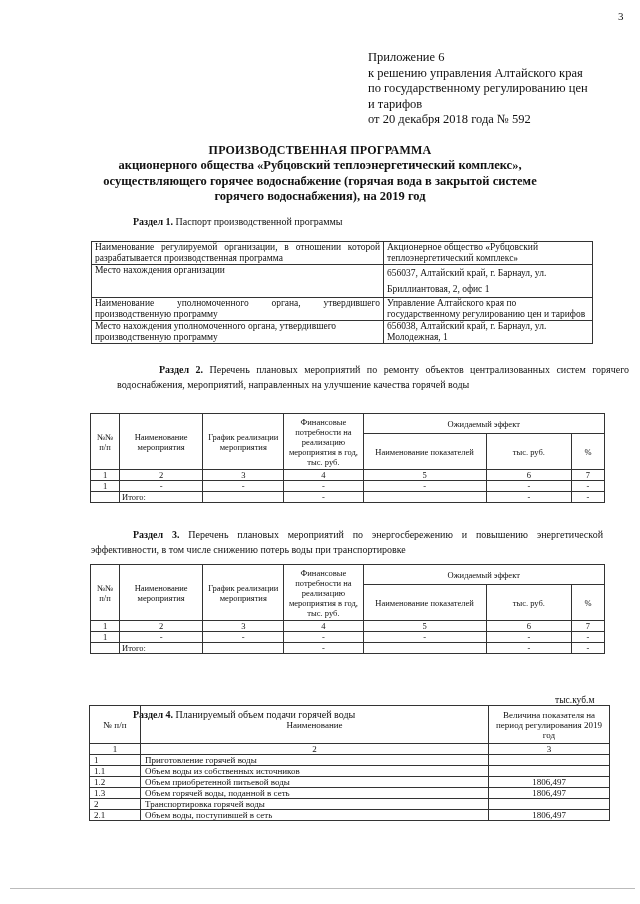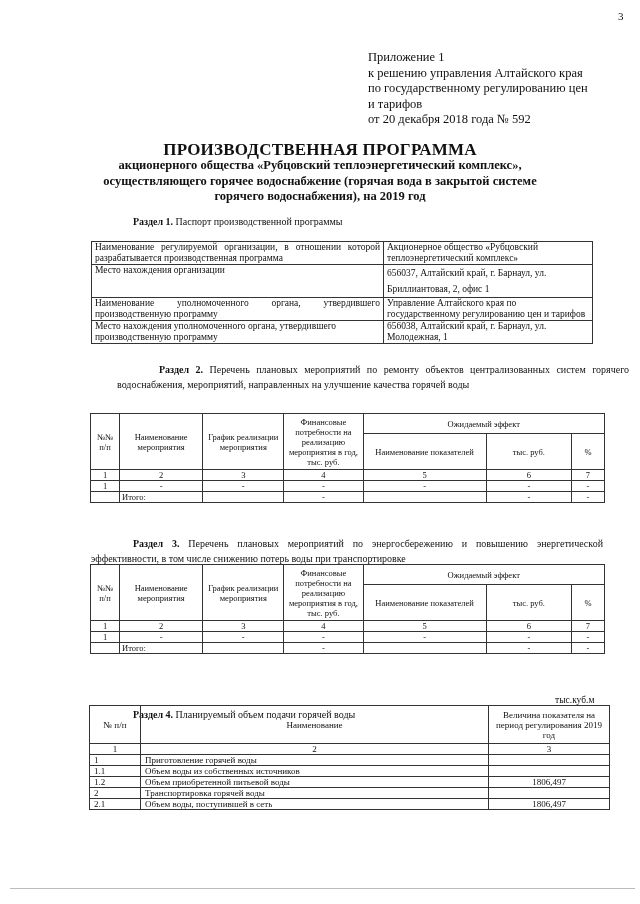--- a/index.html
+++ b/index.html
@@ -5,21 +5,21 @@
     html, body { margin: 0; padding: 0; }
     body {
       width: 640px; height: 904px; background: #ffffff; position: relative; overflow: hidden;
       font-family: "Liberation Serif", "DejaVu Serif", serif; color: #111;
     }
     .abs { position: absolute; }
     .page-num { left: 618px; top: 10px; font-size: 11px; }
     .appendix { left: 368px; top: 50px; font-size: 12.5px; line-height: 15.5px; }
     .appendix div { white-space: nowrap; }
     .title-block { left: 0; width: 640px; top: 142px; text-align: center; font-weight: bold; }
-    .title-main { font-size: 17px; line-height: 16px; letter-spacing: 0.2px; }
+    .title-main { font-size: 12px; line-height: 16px; letter-spacing: 0.2px; }
     .title-sub { font-size: 12.5px; line-height: 15.5px; }
     .section-heading { font-size: 10px; line-height: 15px; }
     .section-heading b { font-weight: bold; }
     table { border-collapse: collapse; position: absolute; }
     td, th { border: 1px solid #333; padding: 0 3px; font-weight: normal; vertical-align: middle; }
     
     .t1 { left: 91px; top: 241px; width: 502px; font-size: 9.5px; line-height: 11px; }
     .t1 td { padding: 0 3px; vertical-align: top; }
     .t1 td.lbl { width: 285px; text-align: justify; }
     
@@ -35,21 +35,21 @@
     .bold { font-weight: bold; }
     .unit-label { left: 555px; top: 695px; font-size: 9.5px; }
     .footer-line { left: 10px; top: 888px; width: 625px; height: 0; border-top: 1px solid #bbb; }
   </style>
 </head>
 <body>
 
 <div class="abs page-num">3</div>
 
 <div class="abs appendix">
-  <div>Приложение 1</div>
+  <div>Приложение 6</div>
   <div>к решению управления Алтайского края</div>
   <div>по государственному регулированию цен</div>
   <div>и тарифов</div>
   <div>от 20 декабря 2018 года № 592</div>
 </div>
 
 <div class="abs title-block">
   <div class="title-main">ПРОИЗВОДСТВЕННАЯ ПРОГРАММА</div>
   <div class="title-sub">акционерного общества «Рубцовский теплоэнергетический комплекс»,</div>
   <div class="title-sub">осуществляющего горячее водоснабжение (горячая вода в закрытой системе</div>
@@ -120,21 +120,21 @@
     <td style="text-align:left;">Итого:</td>
     <td></td>
     <td>-</td>
     <td></td>
     <td>-</td>
     <td>-</td>
   </tr>
 </tbody>
   </table>
 
-<div class="abs section-heading" style="left:91px; top:527px; width:512px; text-align:justify; text-indent:42px;margin-top:9px;">
+<div class="abs section-heading" style="left:91px; top:527px; width:512px; text-align:justify; text-indent:42px;">
   <b>Раздел 3.</b><span>  Перечень плановых мероприятий по энергосбережению и повышению энергетической эффективности, в том числе снижению потерь воды при транспортировке</span>
 </div>
 <table class="t2" style="top:564px;">
   <tbody>
       <tr style="height:20px;">
     <td rowspan="2" style="width:24px;">№№ п/п</td>
     <td rowspan="2" style="width:78px;">Наименование мероприятия</td>
     <td rowspan="2" style="width:76px;">График реализации мероприятия</td>
     <td rowspan="2" style="width:74px;">Финансовые потребности на реализацию мероприятия в год, тыс. руб.</td>
     <td colspan="3">Ожидаемый эффект</td>
@@ -198,20 +198,25 @@
   <tr>
     <td>1.1</td>
     <td>Объем воды из собственных источников</td>
     <td class="right-num"></td>
   </tr>
   <tr>
     <td>1.2</td>
     <td>Объем приобретенной питьевой воды</td>
     <td class="right-num">1806,497</td>
   </tr>
+  <tr>
+    <td>1.3</td>
+    <td>Объем горячей воды, поданной в сеть</td>
+    <td class="right-num">1806,497</td>
+  </tr>
   <tr class="bold">
     <td>2</td>
     <td>Транспортировка горячей воды</td>
     <td class="right-num"></td>
   </tr>
   <tr>
     <td>2.1</td>
     <td>Объем воды, поступившей в сеть</td>
     <td class="right-num">1806,497</td>
   </tr>

